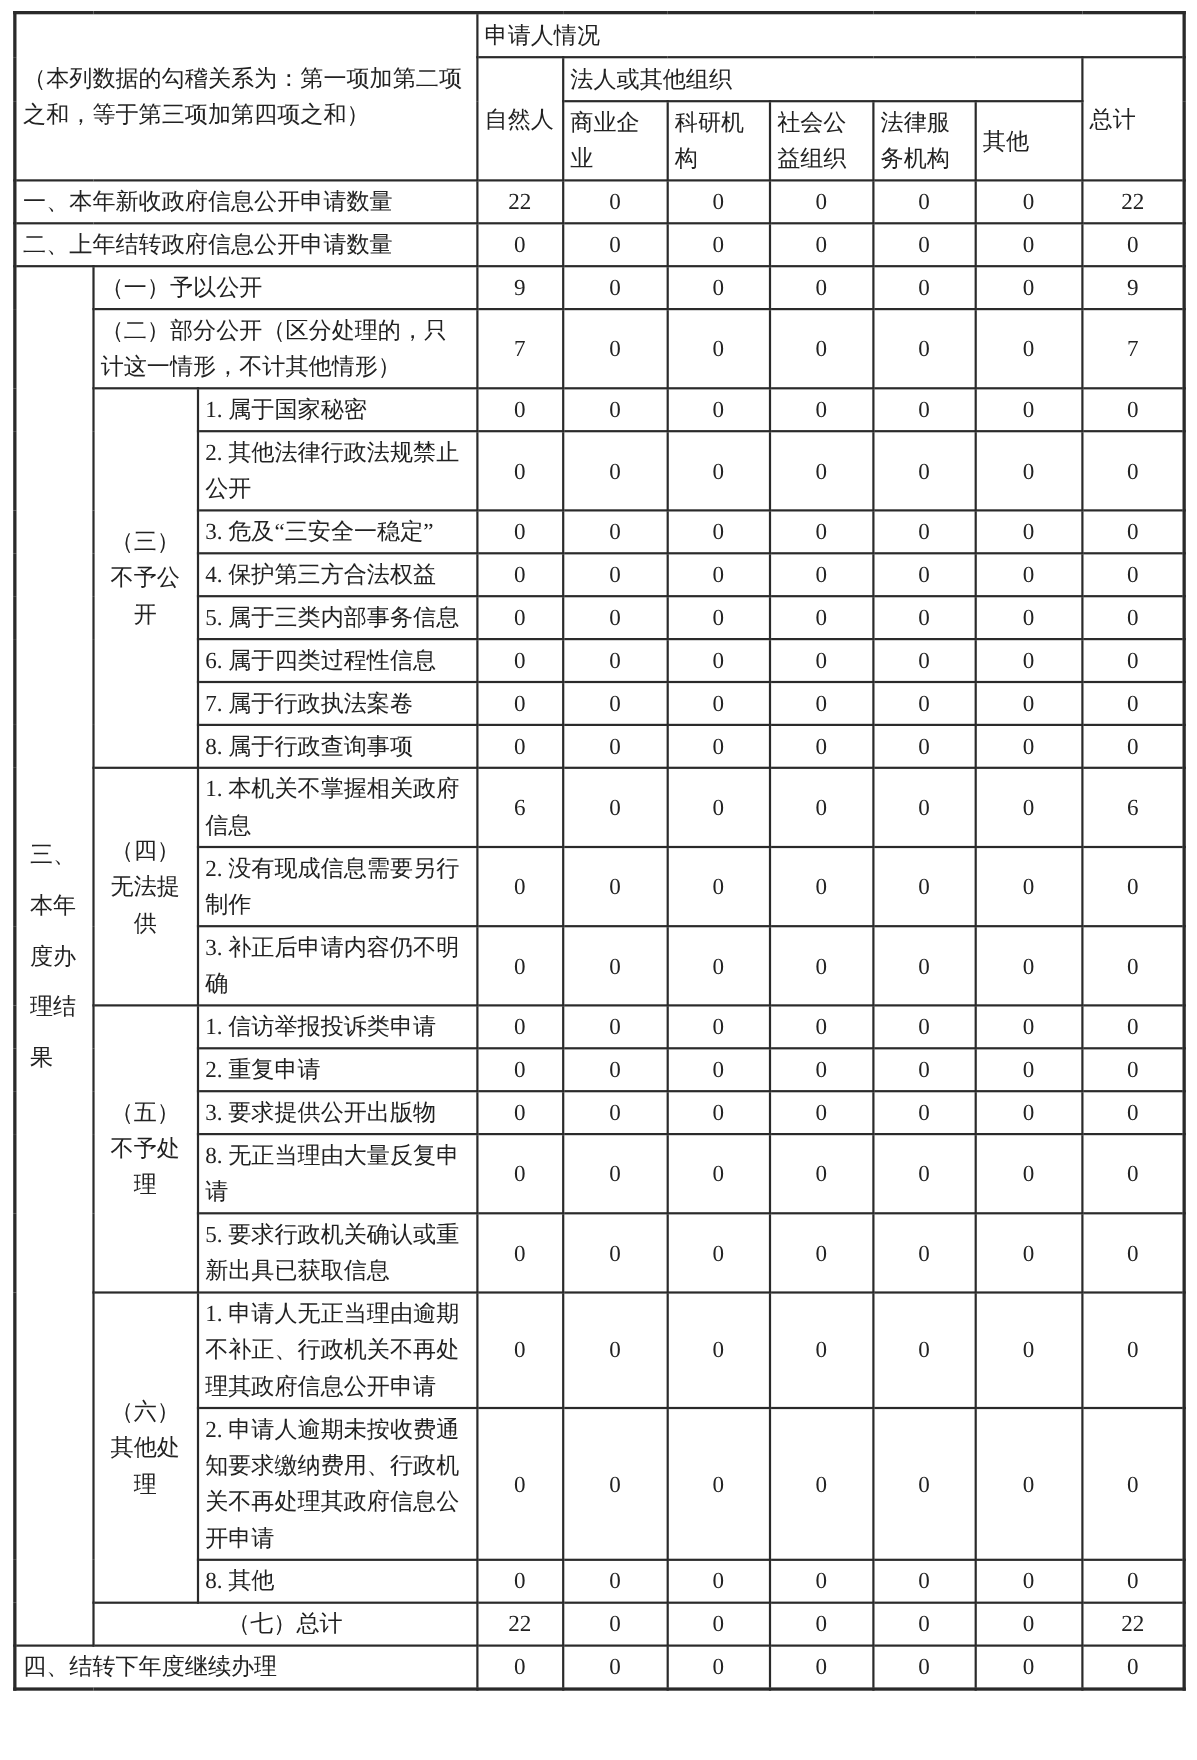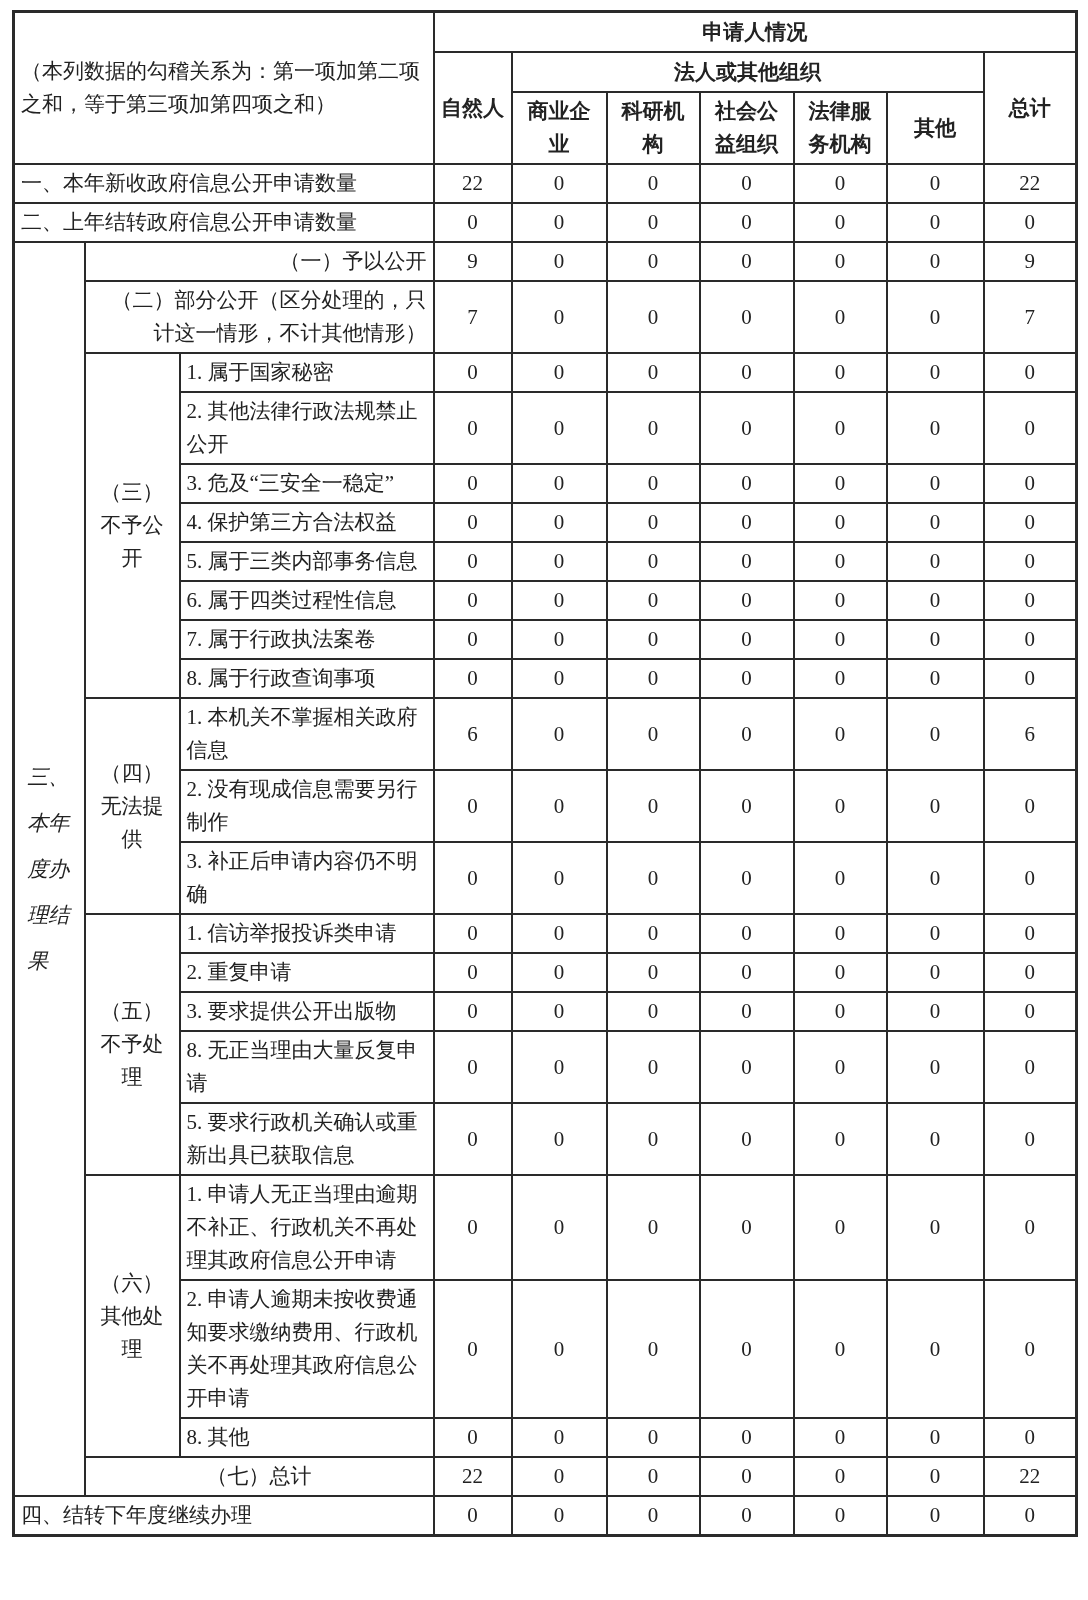--- a/index.html
+++ b/index.html
@@ -26,42 +26,42 @@
   table.report td {
     border: 2px solid #2a2a2a;
     padding: 2px 6px;
     vertical-align: middle;
     font-size: 21px;
     line-height: 33px;
     word-break: break-all;
     overflow-wrap: anywhere;
   }
   
-  td.hd { text-align: center; line-height: 30px; font-weight: bold; }
+  td.hd { line-height: 30px; }
   tr.hr1 td { height: 34px; }
   tr.hr2 td.hd-band { height: 34px; }
   td.corner {
     text-align: left;
     padding: 4px 14px;
     font-size: 22px;
     line-height: 36px;
   }
   
   td.lbl { text-align: left; padding-left: 14px; }
-  td.g12 { text-align: right; padding-left: 17px; padding-right: 24px; }
+  td.g12 { text-align: left; padding-left: 17px; padding-right: 24px; }
   td.grp { text-align: center; padding: 2px 8px; }
   td.itm { text-align: left; padding: 2px 8px; border-radius: 15px; }
   td.ctr { text-align: center; border-radius: 16px; }
   
   td.num {
     text-align: center;
     font-size: 21px;
   }
   
-  td.sec { text-align: center; padding: 2px 2px; font-style: italic; }
+  td.sec { text-align: center; padding: 2px 2px; }
   td.sec .stack {
     display: inline-block;
     width: 2.1em;
     text-align: left;
     line-height: 46px;
     vertical-align: middle;
   }
 </style>
 </head>
 <body>

